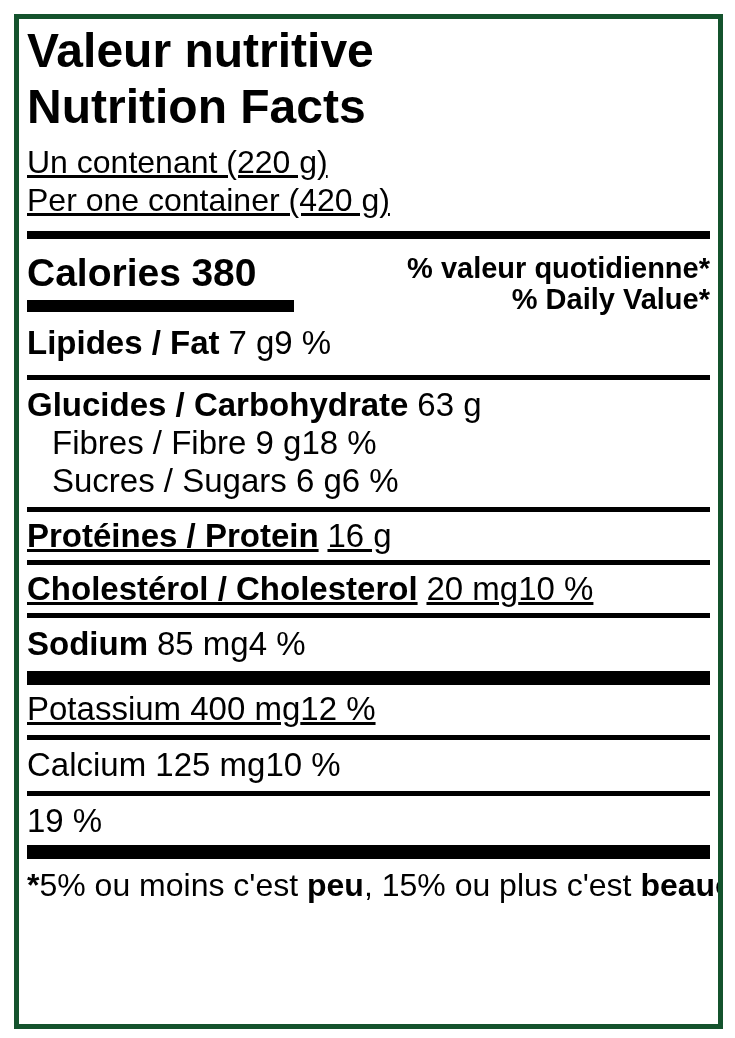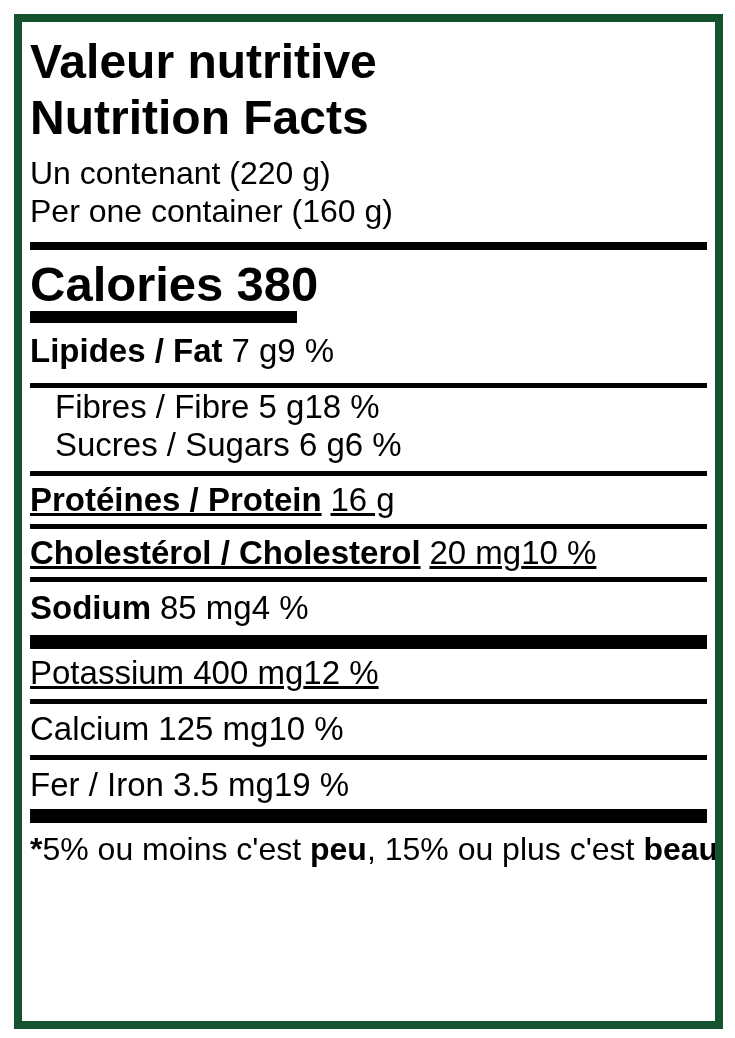--- a/index.html
+++ b/index.html
@@ -6,30 +6,30 @@
   body {
     width:735px; height:1038px;
     background:#ffffff; color:#000000;
     font-family:"Liberation Sans", sans-serif;
     position:relative;
     -webkit-font-smoothing:antialiased;
   }
   .frame {
     position:absolute; left:14px; top:14px;
     width:709px; height:1015px;
-    border:8px solid #14532d; box-sizing:border-box;
-    padding:8px 8px; background:#fff; overflow:hidden;
+    border:5px solid #14532d; box-sizing:border-box;
+    padding:0 8px; background:#fff; overflow:hidden;
   }
   .title { font-weight:bold; font-size:48px; line-height:56px; margin-top:4px; white-space:nowrap; }
-  .serving { font-size:32px; line-height:38px; margin-top:8px; white-space:nowrap; }
+  .serving { font-size:32px; line-height:38px; margin-top:8px; white-space:nowrap;text-decoration:underline; }
   .bar8  { height:8px;  background:#000; margin-top:12px; }
   .bar14 { height:14px; background:#000; }
   .rule  { height:5px;  background:#000; }
   .cal-row { display:flex; justify-content:space-between; margin-top:12px; }
-  .cal-label { font-size:49px; font-weight:bold; line-height:44px; white-space:nowrap;text-align:center; }
+  .cal-label { font-size:39px; font-weight:bold; line-height:44px; white-space:nowrap; }
   .cal-bar { width:267px; height:12px; background:#000; margin-top:5px; }
   .dv-head { text-align:right; font-weight:bold; font-size:29px; line-height:31px; padding-top:2px; white-space:nowrap; }
   .nrow { display:flex; align-items:baseline;
           font-size:33px; line-height:40px; white-space:nowrap; }
   .lh38 { line-height:38px; }
   .lbl { font-weight:bold; }
   .amt { margin-left:0.27em; }
   .sub { padding-left:25px; }
   .fat-sub { display:flex; justify-content:space-between; align-items:center;
              font-size:33px; white-space:nowrap; }
@@ -41,45 +41,54 @@
 </style>
 </head>
 <body>
 
 <div class="frame">
 
   <div class="title">Valeur nutritive</div>
   <div class="title" style="margin-top:0">Nutrition Facts</div>
 
   <div class="serving">Un contenant (220 g)</div>
-  <div class="serving" style="margin-top:0">Per one container (160 g)</div>
+  <div class="serving" style="margin-top:0">Per one container (420 g)</div>
 
   <div class="bar8"></div>
 
   <div class="cal-row">
     <div>
       <div class="cal-label">
         <span>Calories</span><span class="amt">380</span>
       </div>
       <div class="cal-bar"></div>
+    </div>
+    <div class="dv-head">
+      <div>% valeur quotidienne*</div>
+      <div>% Daily Value*</div>
     </div>
   </div>
 
   <div class="nrow mt8">
     <div>
       <span class="lbl">Lipides / Fat</span><span class="amt">7 g</span>
     </div>
     <div>9 %</div>
   </div>
 
 
   <div class="rule mt12"></div>
 
+  <div class="nrow lh38 mt6">
+    <div>
+      <span class="lbl">Glucides / Carbohydrate</span><span class="amt">63 g</span>
+    </div>
+  </div>
   <div class="nrow lh38">
-    <div class="sub">Fibres / Fibre 5 g</div>
+    <div class="sub">Fibres / Fibre 9 g</div>
     <div>18 %</div>
   </div>
   <div class="nrow lh38">
     <div class="sub">Sucres / Sugars 6 g</div>
     <div>6 %</div>
   </div>
 
   <div class="rule mt7"></div>
 
   <div class="nrow mt4">
@@ -116,21 +125,20 @@
   <div class="rule mt6"></div>
 
   <div class="nrow mt5">
     <div>Calcium 125 mg</div>
     <div>10 %</div>
   </div>
 
   <div class="rule mt6"></div>
 
   <div class="nrow mt5">
-    <div>Fer / Iron 3.5 mg</div>
     <div>19 %</div>
   </div>
 
   <div class="bar14 mt4"></div>
 
   <div class="fn mt10">
     <span class="b">*</span><span>5% ou moins c'est </span><span class="b">peu</span><span>, 15% ou plus c'est </span><span class="b">beaucoup</span>
   </div>
 
 </div>

